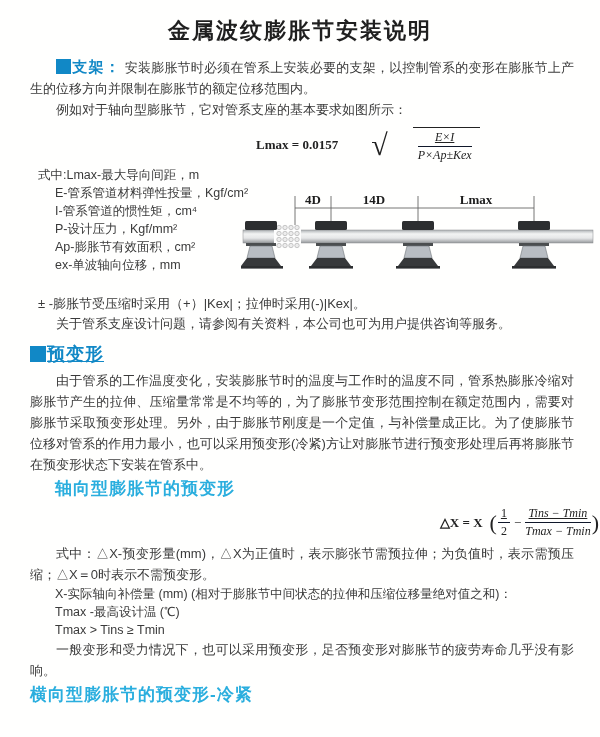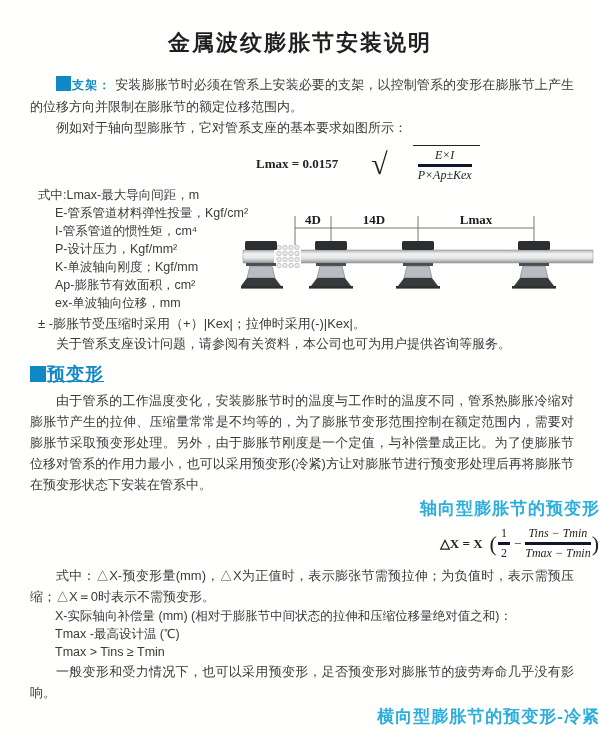--- a/index.html
+++ b/index.html
@@ -1,42 +1,42 @@
 <!DOCTYPE html>
 <html><head>
 <meta charset="utf-8">
 <style>
   html,body{margin:0;padding:0;background:#fff;}
   .page{
     position:relative;width:600px;height:737px;background:#fffffe;
     font-family:"Liberation Sans",sans-serif;color:#3a3a3a;overflow:hidden;
   }
   h1.title{
-    margin:16px;padding-top:12px;text-align:center;font-size:22px;font-weight:bold;
+    margin:4px;padding-top:12px;text-align:center;font-size:22px;font-weight:bold;
     color:#1f1f1f;letter-spacing:2px;
   }
   .para{font-size:13px;line-height:21px;margin:0 26px 0 30px;text-align:justify;color:#3a3a3a;}
   .indent{text-indent:2em;}
   .mt10{margin-top:10px;}
   .sq{display:inline-block;width:15px;height:15px;background:#1188c6;vertical-align:-2px;margin-right:1px;}
   .sq-big{display:inline-block;width:16px;height:16px;background:#1188c6;vertical-align:-2px;margin-right:1px;}
-  .sec-inline{color:#1188c6;font-size:12px;font-weight:bold;letter-spacing:1px;}
+  .sec-inline{color:#1188c6;font-size:15px;font-weight:bold;letter-spacing:1px;}
   .sec-head{margin:8px 0 4px 30px;font-size:18px;font-weight:bold;color:#1188c6;letter-spacing:1px;text-decoration:underline;}
-  .sub-head{font-size:17px;font-weight:bold;color:#2aaede;letter-spacing:1px;margin:2px 0 2px 55px;text-align:right;}
+  .sub-head{font-size:17px;font-weight:bold;color:#2aaede;letter-spacing:1px;margin:2px 0 2px 55px;}
   .sub-head.l30{margin-left:30px;}
 
   
   .formula{font-family:"Liberation Serif",serif;color:#222;font-size:13px;display:flex;align-items:center;}
   .f-lmax{margin:7px 0 2px 256px;gap:28px;}
   .f-center{justify-content:flex-end;margin:6px 0 4px 8px;}
   .f-bold{font-weight:bold;}
   .radical{font-size:30px;font-weight:400;line-height:1;margin:0 -3px 0 5px;color:#222;}
   .root{border-top:1.3px solid #222;padding:2px 8px 0 5px;}
   .frac{display:inline-flex;flex-direction:column;text-align:center;font-style:italic;font-size:12px;line-height:1.25;vertical-align:middle;}
-  .frac .num{border-bottom:3px solid #0f172a;padding:0 3px 1px;}
+  .frac .num{border-bottom:1px solid #0f172a;padding:0 3px 1px;text-decoration:underline;}
   .frac .den{padding-top:1px;}
   .frac.up{font-style:normal;}
   .paren{font-size:22px;font-weight:400;line-height:1;margin:0 1px;}
   .fx-gap{margin:0 4px;}
   .f-bold.gap-r{margin-right:6px;}
 
   
   .defs-wrap{position:relative;margin-top:3px;height:128px;}
   .def-line{font-size:12.5px;line-height:18px;margin-left:55px;white-space:nowrap;}
   .def-line.first{margin-left:38px;}
@@ -65,21 +65,20 @@
         <span class="den">P×Ap±Kex</span>
       </span>
     </span>
   </div>
 
   <div class="defs-wrap">
     <div class="def-line first">式中:Lmax-最大导向间距，m</div>
     <div class="def-line">E-管系管道材料弹性投量，Kgf/cm²</div>
     <div class="def-line">I-管系管道的惯性矩，cm⁴</div>
     <div class="def-line">P-设计压力，Kgf/mm²</div>
-    <div class="def-line">K-单波轴向刚度；Kgf/mm</div>
     <div class="def-line">Ap-膨胀节有效面积，cm²</div>
     <div class="def-line">ex-单波轴向位移，mm</div>
 
     <svg class="diagram" width="356" height="100" viewBox="0 0 356 100">
       <defs>
         <linearGradient id="pipeGrad" x1="0" y1="0" x2="0" y2="1">
           <stop offset="0" stop-color="#aeb2b5"></stop>
           <stop offset="0.3" stop-color="#f2f3f3"></stop>
           <stop offset="0.62" stop-color="#e6e7e8"></stop>
           <stop offset="1" stop-color="#96999c"></stop>

